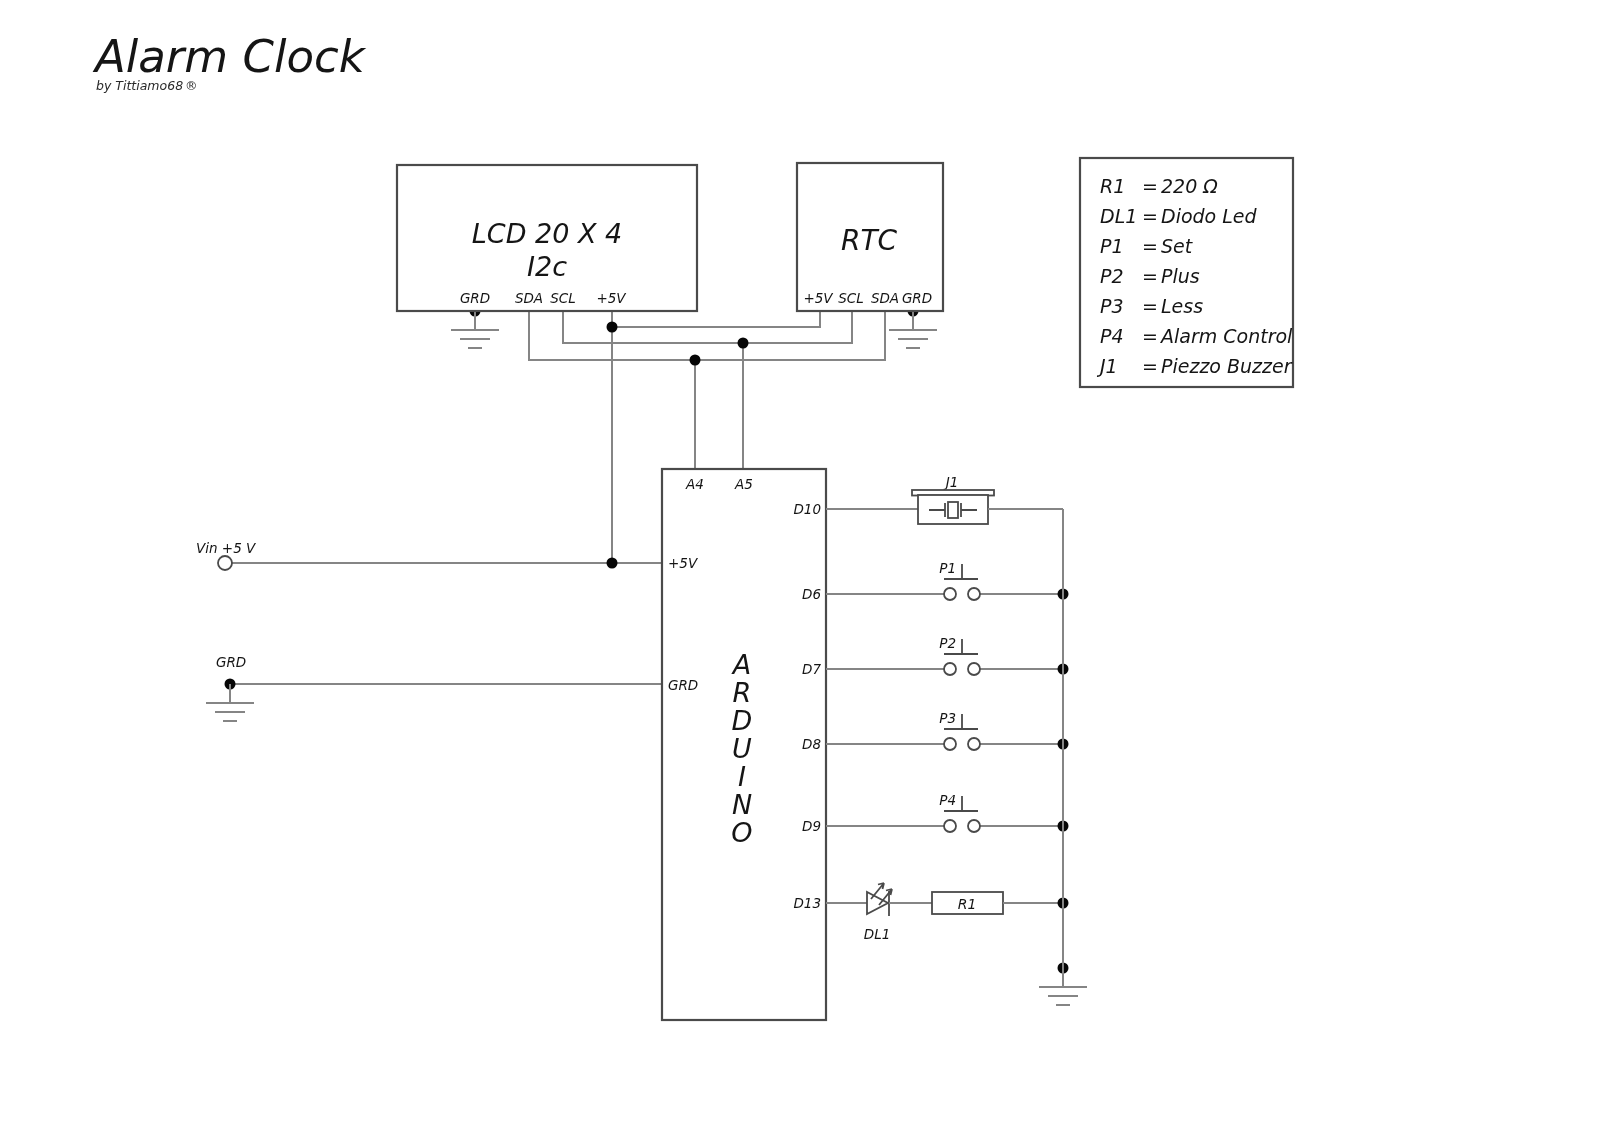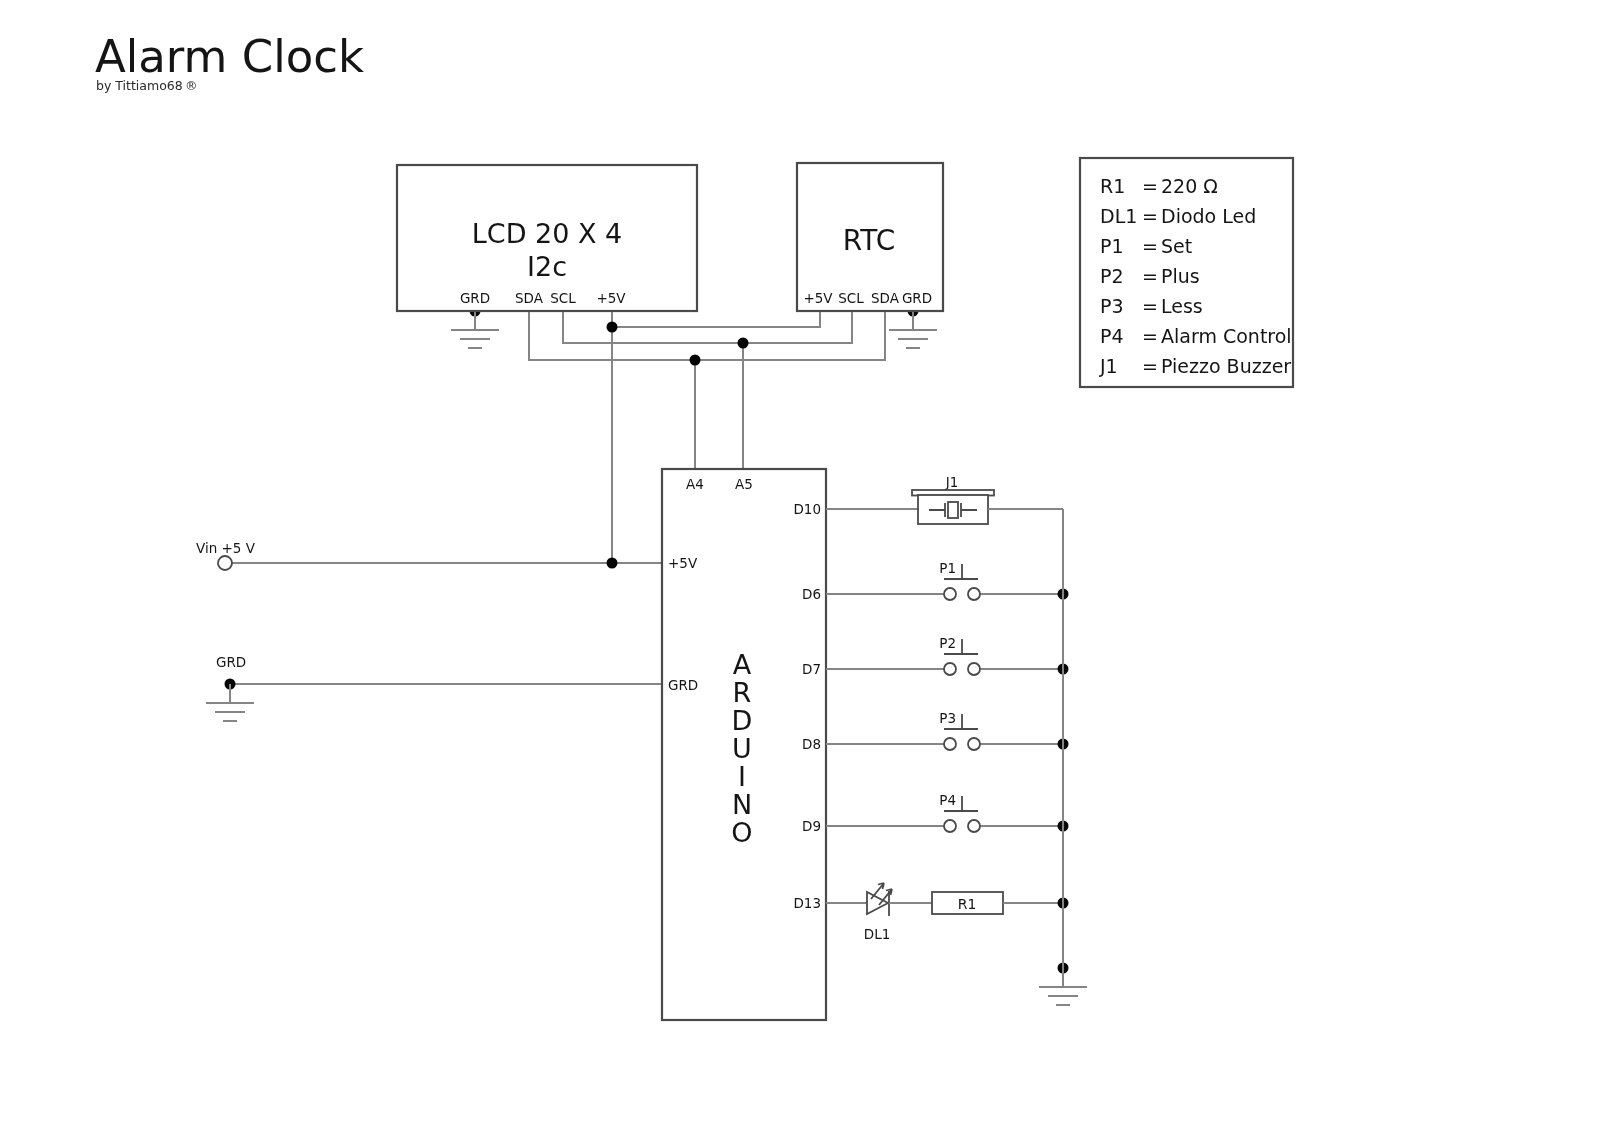--- a/index.html
+++ b/index.html
@@ -2,20 +2,21 @@
 <html><head>
 <meta charset="utf-8">
 <style>
   html, body { margin:0; padding:0; background:#ffffff; }
   .canvas {
     position:relative;
     width:1448px; height:1132px;
     background:#ffffff;
     font-family:"DejaVu Sans", sans-serif;
     overflow:hidden;
+    font-style:italic;
   }
   svg { display:block; }
   svg text { font-family:"DejaVu Sans", sans-serif; fill:#151515; }
   .t45 { font-size:45px; }
   .t28 { font-size:28px; }
   .t27 { font-size:27px; }
   .t19 { font-size:19px; }
   .t14 { font-size:14px; }
   .t13 { font-size:13.5px; }
   .t12 { font-size:12.5px; fill:#2a2a2a; }

